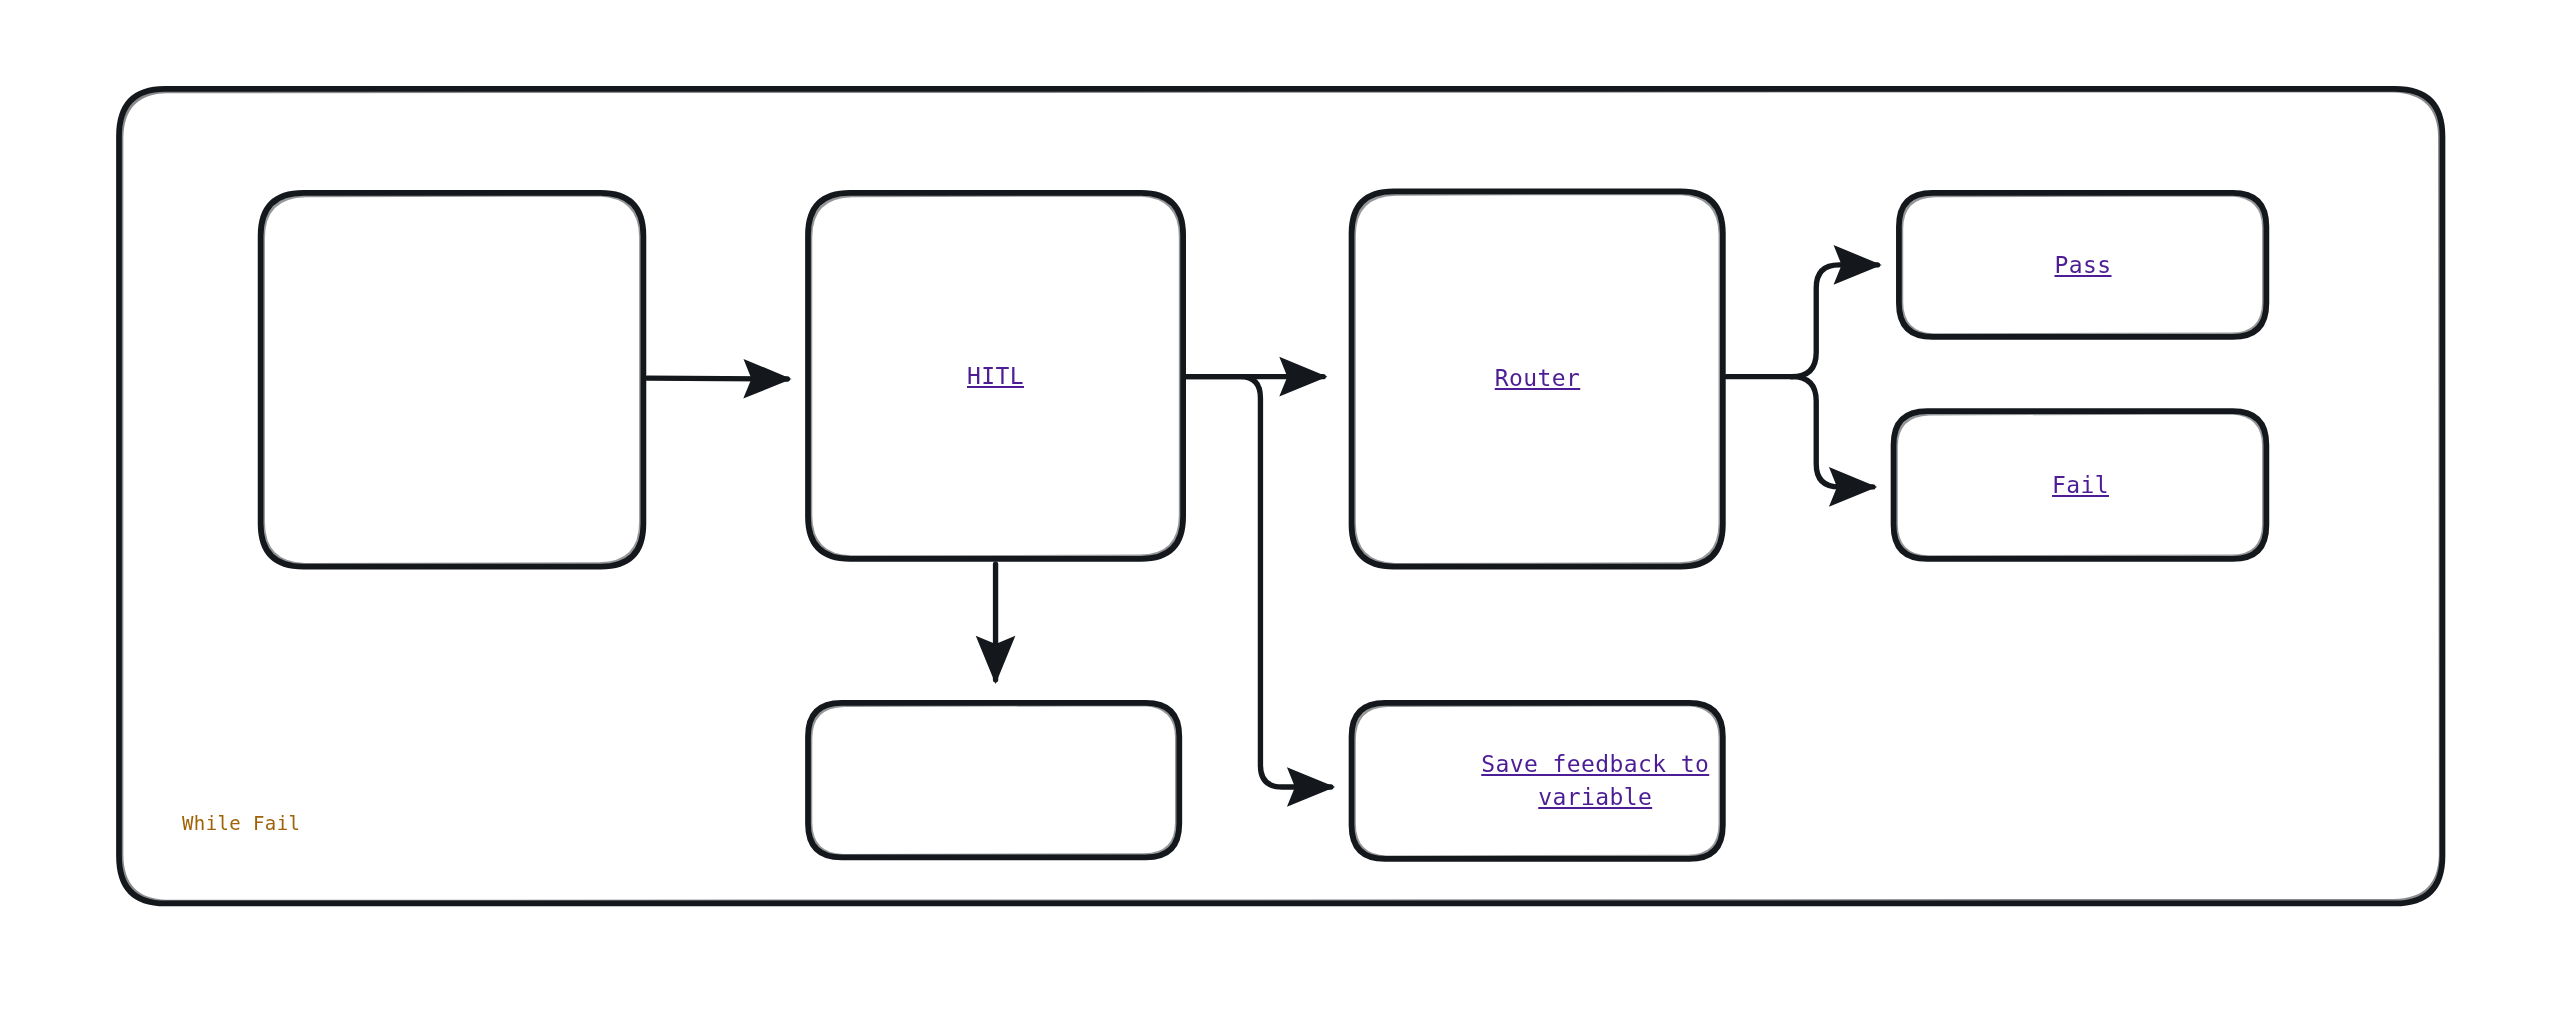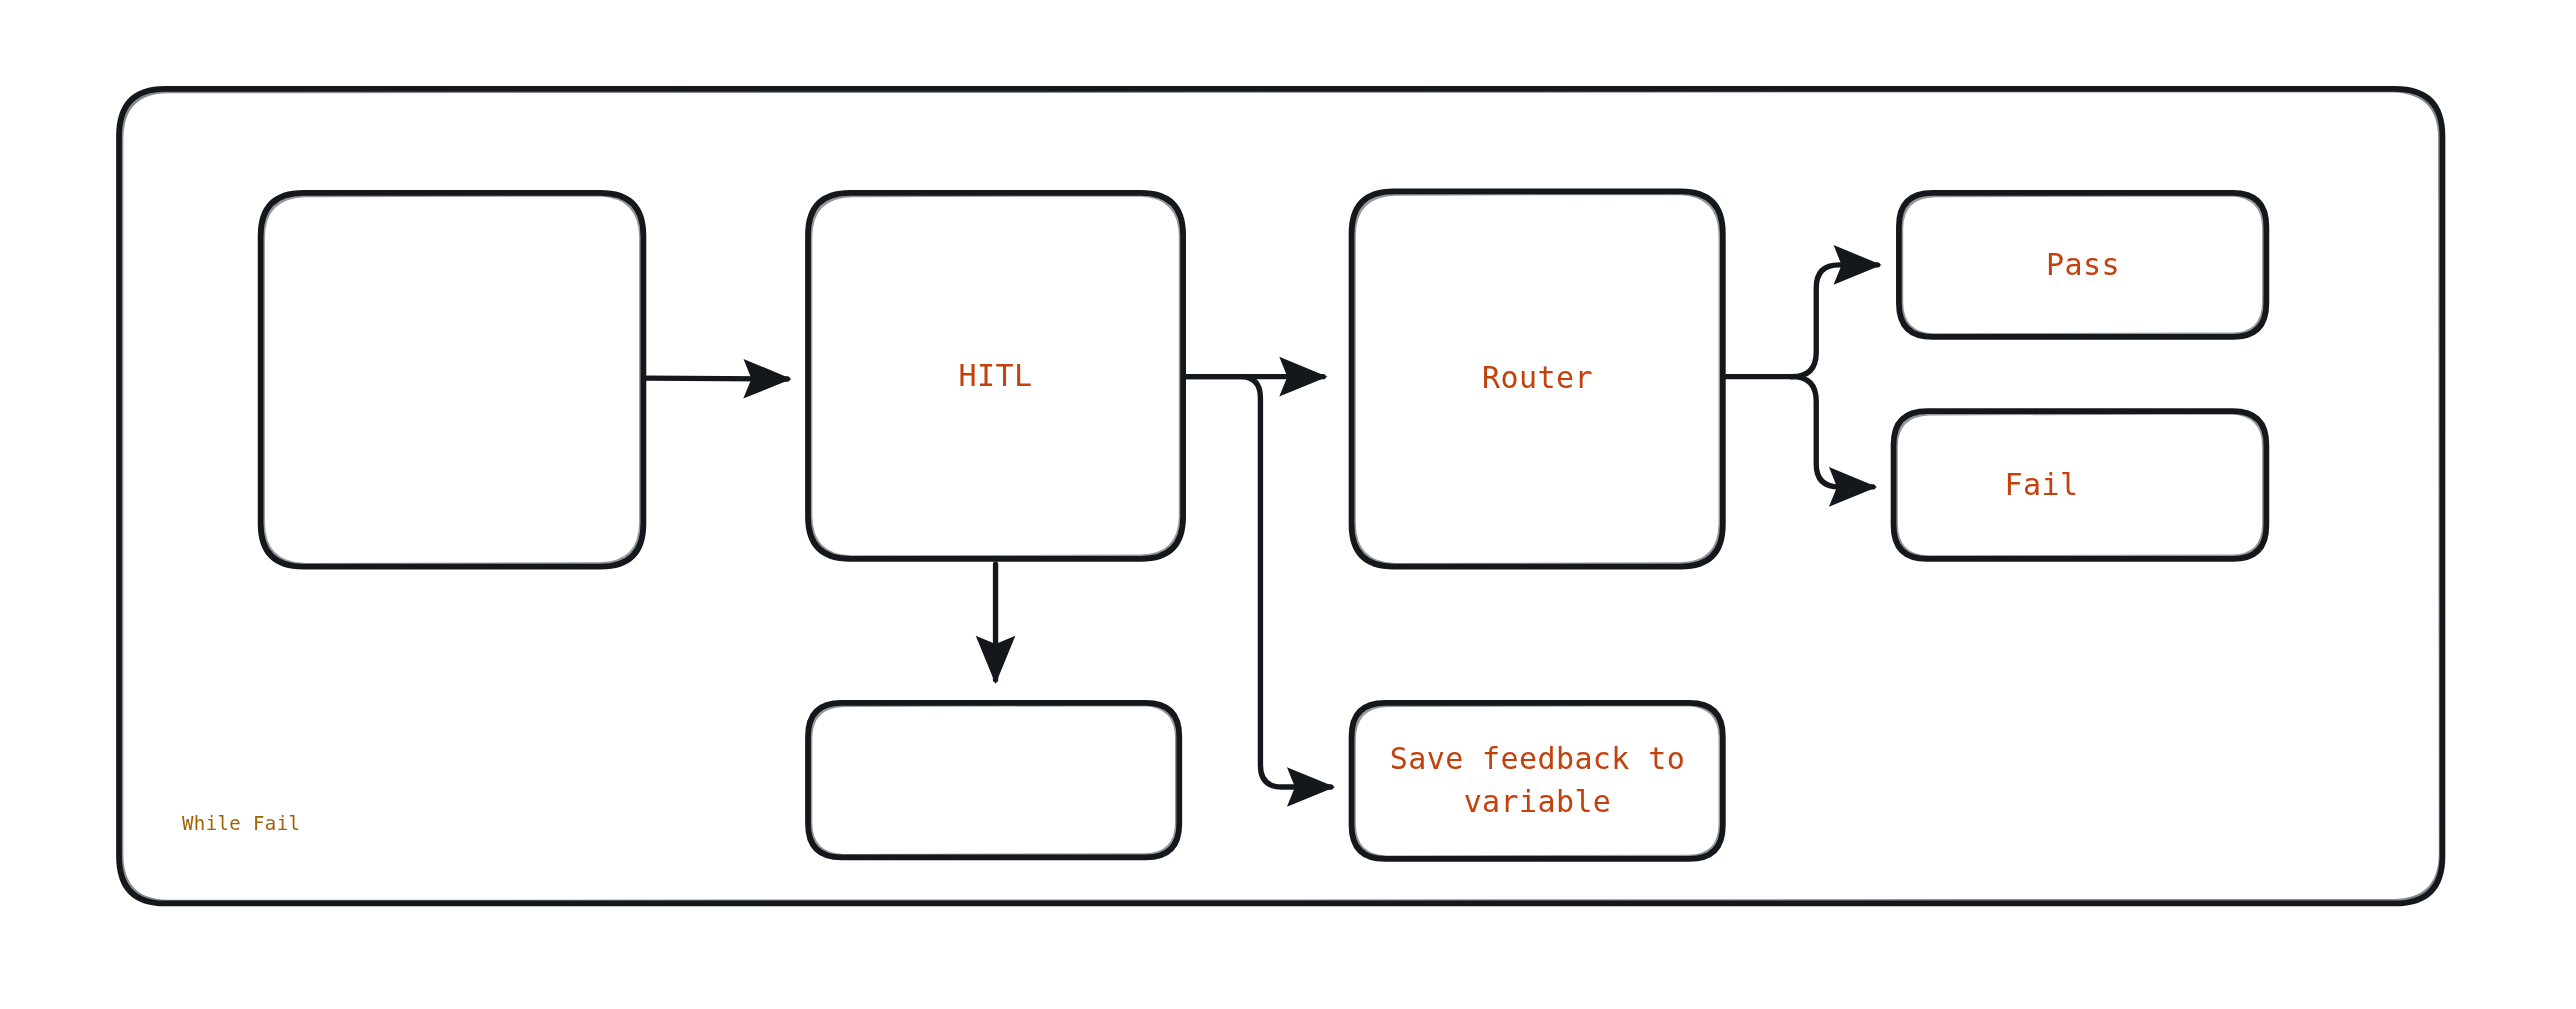--- a/index.html
+++ b/index.html
@@ -32,44 +32,45 @@
     align-items: center;
     justify-content: center;
     text-align: center;
     color: #14181c;
     background: transparent;
     z-index: 3;
     padding: 0 13.8px;
   }
   .node-label {
     font-family: "DejaVu Sans Mono", "Liberation Mono", monospace;
-    font-size: 30px;
+    font-size: 23px;
     line-height: 1.42;
     letter-spacing: 0.4px;
-    color: #c2410c;
+    color: #4c1d95;
     white-space: pre-line;
+    text-decoration: underline;
   }
   #group-label {
     position: absolute;
     left: 182px;
     top: 812px;
     font-family: "DejaVu Sans Mono", "Liberation Mono", monospace;
     font-size: 19px;
     letter-spacing: 0.4px;
     color: #a16207;
     z-index: 3;
   }
   
   #node-agent        { left: 260px;  top: 193px;  width: 383px; height: 374px; }
   #node-hitl         { left: 808px; top: 193px;  width: 375px; height: 366px; }
   #node-router       { left: 1352px; top: 191px;  width: 371px; height: 375px; }
   #node-pass         { left: 1899px; top: 193px;  width: 368px; height: 144px; }
-  #node-fail         { left: 1855px; top: 411px;  width: 373px; height: 148px; }
+  #node-fail         { left: 1894px; top: 411px;  width: 373px; height: 148px; }
   #node-notification { left: 808px; top: 703px;  width: 371px; height: 155px; }
-  #node-savefeedback { left: 1352px; top: 703px;  width: 371px; height: 156px; }
+  #node-savefeedback { left: 1352px; top: 703px;  width: 371px; height: 156px; justify-content: flex-end; }
 </style>
 </head>
 <body>
 
 <div id="stage">
 
   <svg id="wires" viewBox="0 0 3364 1318">
     <defs>
       <marker id="ah" markerWidth="11" markerHeight="11" refX="8.6" refY="4.2" orient="auto" markerUnits="strokeWidth">
         <path d="M0.4,0.5 L9.4,4.2 L0.4,7.9 L1.9,4.2 Z" fill="#14181c"></path>

